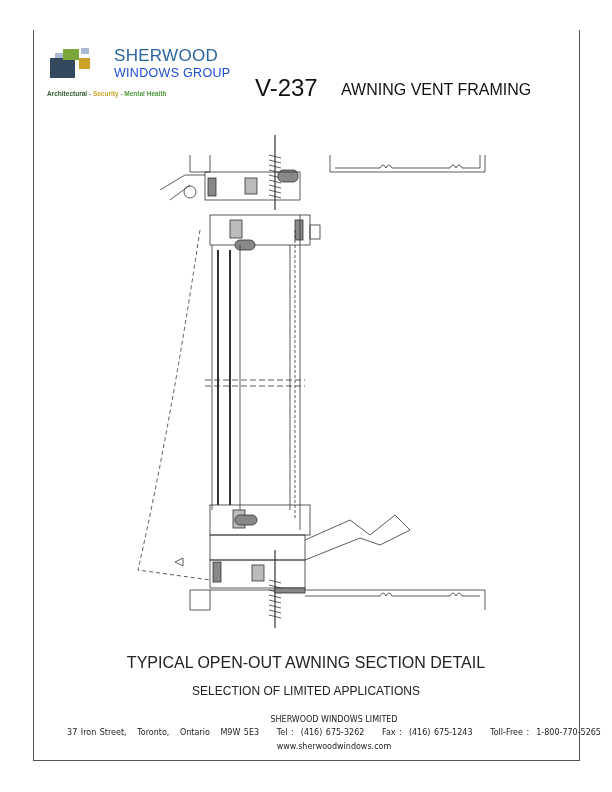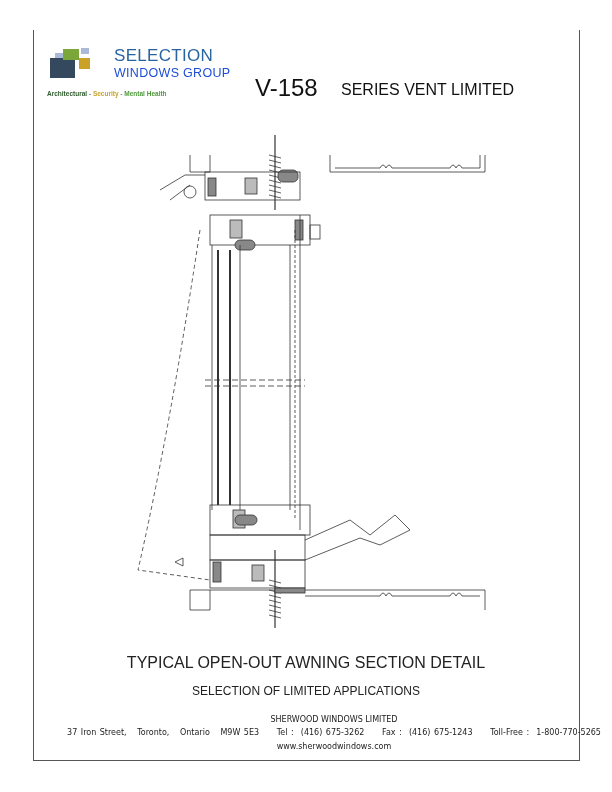--- a/index.html
+++ b/index.html
@@ -28,28 +28,28 @@
 
 <div class="frame"></div>
 
 <svg class="logo" viewBox="0 0 44 32">
   <rect x="0" y="12" width="25" height="20" fill="#34495e"></rect>
   <rect x="13" y="3" width="16" height="11" fill="#7aa63a"></rect>
   <rect x="29" y="12" width="11" height="11" fill="#c9a227"></rect>
   <rect x="31" y="2" width="8" height="6" fill="#a9b9d6"></rect>
   <rect x="5" y="7" width="8" height="5" fill="#a9b9d6"></rect>
 </svg>
-<div class="brand1">SELECTION</div>
+<div class="brand1">SHERWOOD</div>
 <div class="brand2">WINDOWS GROUP</div>
 <div class="tagline">
   <span class="tag-a">Architectural</span><span class="tag-sep"> - </span><span class="tag-b">Security</span><span class="tag-sep"> - </span><span class="tag-c">Mental Health</span>
 </div>
 
-<div class="title-code">V-158</div>
-<div class="title-text">SERIES VENT LIMITED</div>
+<div class="title-code">V-237</div>
+<div class="title-text">AWNING VENT FRAMING</div>
 
 <svg class="drawing" viewBox="0 0 370 500" fill="none" stroke="#333" stroke-width="0.8">
 
   <path d="M60 25 V42 H80 V25"></path>
   <path d="M200 25 V42 H355 V25"></path>
   <path d="M205 38 H250 q3 -6 6 0 q3 -6 6 0 H320 q3 -6 6 0 q3 -6 6 0 H350 V25"></path>
 
   <line x1="145" y1="5" x2="145" y2="80" stroke-width="1.2"></line>
   <path d="M139 25 l12 3 M139 30 l12 3 M139 35 l12 3 M139 40 l12 3 M139 45 l12 3 M139 50 l12 3 M139 55 l12 3 M139 60 l12 3 M139 65 l12 3"></path>
   <rect x="148" y="40" width="20" height="12" rx="5" fill="#888"></rect>

